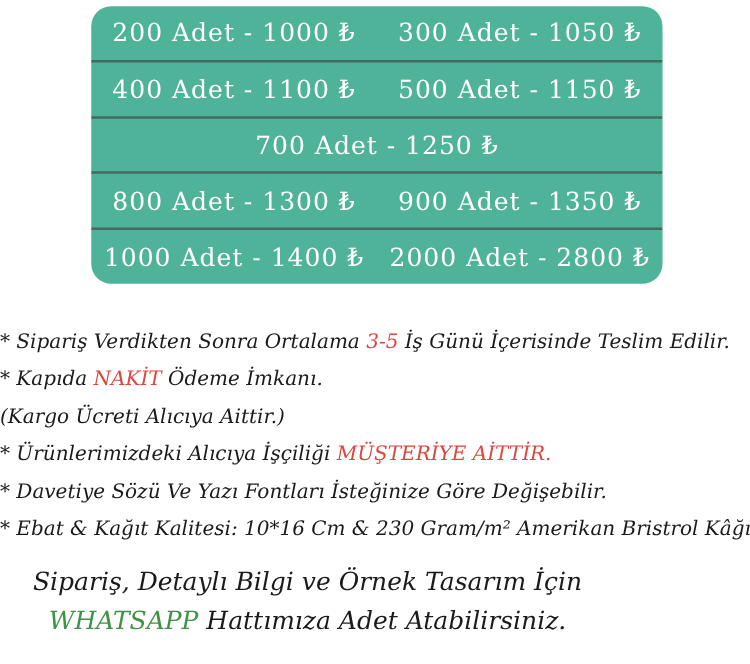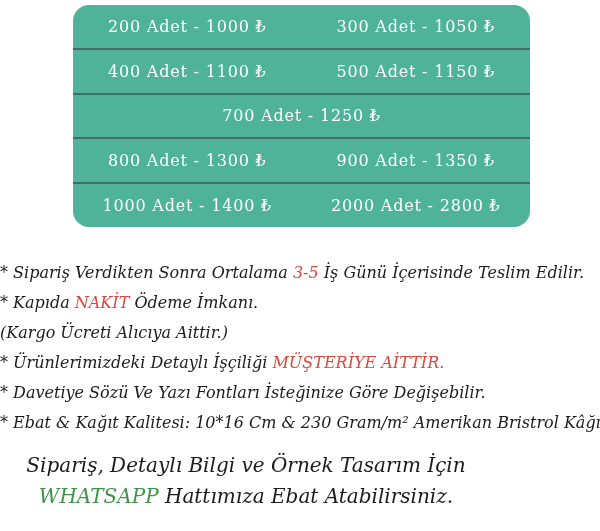--- a/index.html
+++ b/index.html
@@ -29,21 +29,21 @@
     display: flex;
     align-items: center;
   }
   .price-row + .price-row {
     border-top: 2px solid #446B60;
   }
   .price-cell {
     flex: 1;
     text-align: center;
     color: #ffffff;
-    font-size: 16px;
+    font-size: 20px;
     letter-spacing: 0.8px;
     white-space: nowrap;
   }
 
   
   .notes {
     position: absolute;
     top: 258px;
     left: 0;
     width: 600px;
@@ -100,23 +100,23 @@
     <div class="price-row">
       <div class="price-cell">1000 Adet - 1400 ₺</div>
       <div class="price-cell">2000 Adet - 2800 ₺</div>
     </div>
   </div>
 
   <div class="notes">
     <p class="note"><span>* Sipariş Verdikten Sonra Ortalama </span><span class="hl" style="color: rgb(217, 71, 62);">3-5</span><span> İş Günü İçerisinde Teslim Edilir.</span></p>
     <p class="note"><span>* Kapıda </span><span class="hl" style="color: rgb(217, 71, 62);">NAKİT</span><span> Ödeme İmkanı.</span></p>
     <p class="note"><span>(Kargo Ücreti Alıcıya Aittir.)</span></p>
-    <p class="note"><span>* Ürünlerimizdeki Detaylı İşçiliği </span><span class="hl" style="color: rgb(217, 71, 62);">MÜŞTERİYE AİTTİR.</span></p>
+    <p class="note"><span>* Ürünlerimizdeki Alıcıya İşçiliği </span><span class="hl" style="color: rgb(217, 71, 62);">MÜŞTERİYE AİTTİR.</span></p>
     <p class="note"><span>* Davetiye Sözü Ve Yazı Fontları İsteğinize Göre Değişebilir.</span></p>
     <p class="note"><span>* Ebat &amp; Kağıt Kalitesi: 10*16 Cm &amp; 230 Gram/m² Amerikan Bristrol Kâğıt</span></p>
   </div>
 
   <div class="footer">
     <p class="footer-line">Sipariş, Detaylı Bilgi ve Örnek Tasarım İçin</p>
-    <p class="footer-line"><span style="color: rgb(62, 147, 71);">WHATSAPP</span><span> Hattımıza Ebat Atabilirsiniz.</span></p>
+    <p class="footer-line"><span style="color: rgb(62, 147, 71);">WHATSAPP</span><span> Hattımıza Adet Atabilirsiniz.</span></p>
   </div>
 
 </div>
 
 </body></html>

